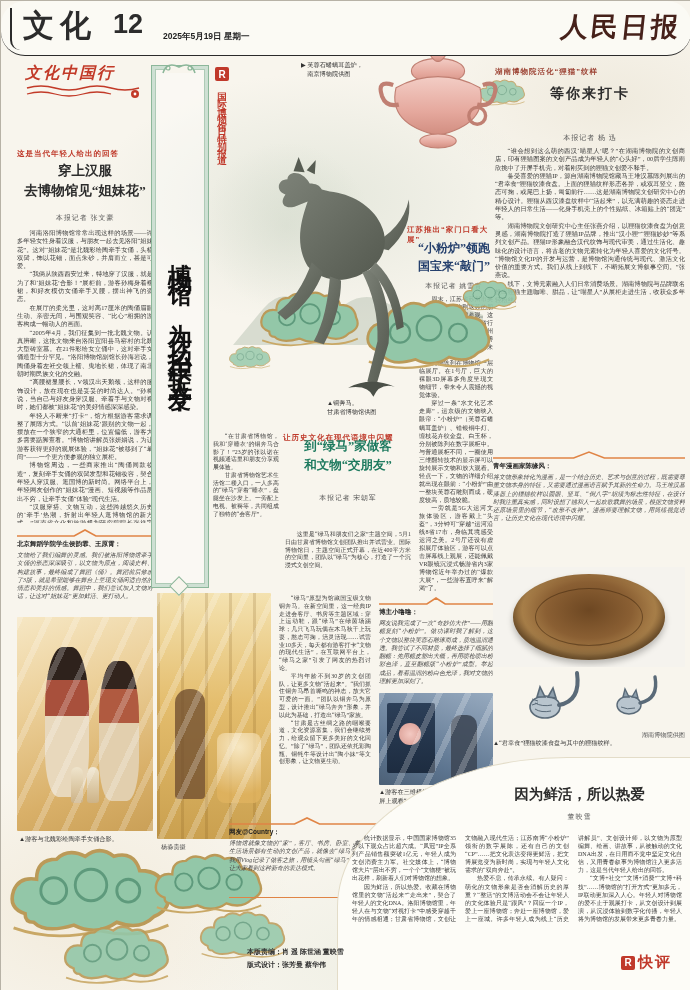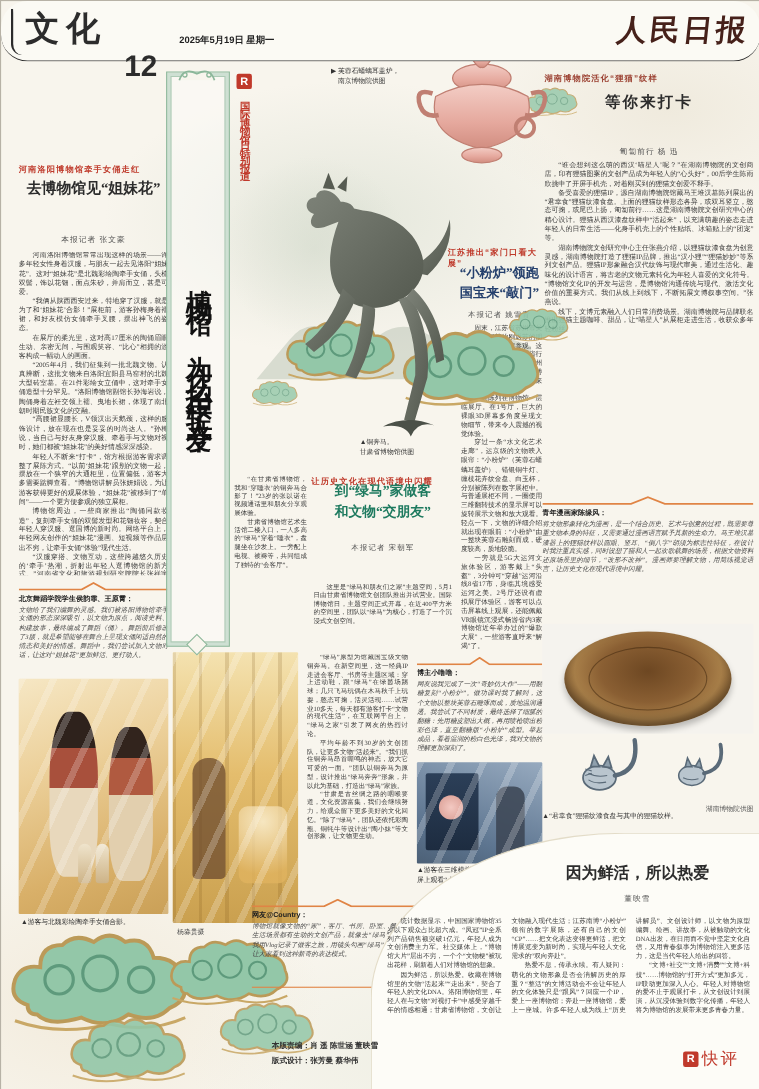--- a/index.html
+++ b/index.html
@@ -10,21 +10,21 @@
       radial-gradient(ellipse 300px 200px at 12% 92%, rgba(228,211,178,.30), rgba(228,211,178,0) 70%),
       radial-gradient(ellipse 300px 160px at 55% 97%, rgba(214,224,206,.25), rgba(214,224,206,0) 70%),
       #f8f5ed;
     border:1px solid #b7b2a6; box-shadow:0 0 6px rgba(0,0,0,.2);
     font-family:"Liberation Serif","DejaVu Serif",serif; color:#2c2c2c;}
   .abs{position:absolute;}
   
   .hdr{left:0;top:0;width:690px;height:54px;background:#fbfaf4;border-bottom:1.5px solid #2b2b2b;z-index:6;border-radius:24px;}
   .hdr-bracket{left:9px;top:7px;width:26px;height:42px;border-left:2px solid #2b2b2b;border-bottom-left-radius:10px;}
   .sec{left:22px;top:4px;font-family:"Liberation Sans","DejaVu Sans",sans-serif;font-weight:900;font-size:31px;letter-spacing:6px;}
-  .pno{left:112px;top:8px;font-family:"Liberation Sans","DejaVu Sans",sans-serif;font-weight:600;font-size:27px;margin-top:36px;}
+  .pno{left:112px;top:8px;font-family:"Liberation Sans","DejaVu Sans",sans-serif;font-weight:600;font-size:27px;}
   .date{left:162px;top:30px;font-family:"Liberation Sans","DejaVu Sans",sans-serif;font-weight:700;font-size:8.5px;color:#222;}
   .masthead{right:10px;top:8px;font-size:27px;font-weight:900;letter-spacing:3px;color:#46211a;transform:skewX(-6deg);}
   
   .k{font-family:"Liberation Sans","DejaVu Sans",sans-serif;font-weight:700;font-size:7.5px;color:#bf3a2b;text-align:left;letter-spacing:1px;}
   .hl{font-weight:900;text-align:center;line-height:1.5;}
   .by{font-size:7px;color:#555;text-align:center;letter-spacing:1px;}
   .bt{font-size:6.3px;line-height:1.32;color:#3a3a3a;overflow:hidden;}
   .bt p{margin:0;text-indent:2em;text-align:justify;}
   .cap{font-size:6.2px;line-height:1.4;color:#333;}
   .credit{font-size:6.2px;color:#555;}
@@ -50,21 +50,21 @@
   .plate-panel{background:#f5f3ee;display:flex;align-items:center;justify-content:center;}
   .plate{width:152px;height:86px;border-radius:50%;
     background:radial-gradient(ellipse at 50% 42%,#6d4722 0%,#8a5f33 40%,#a87f49 62%,#8a6234 76%,#66451f 92%,#59391a 100%);
     box-shadow:inset 0 -6px 10px rgba(0,0,0,.35), 0 4px 6px rgba(0,0,0,.25);position:relative;}
   .plate::after{content:"";position:absolute;inset:14px 22px;border:1px solid rgba(60,35,12,.5);border-radius:50%;}
   
   .kp{left:336px;top:756px;width:354px;height:234px;background:#fdfcf7;border-top:1px solid #e3dcc8;border-left:1px solid #e3dcc8;border-top-left-radius:230px 150px;z-index:2;}
   .kp-body{column-count:3;column-gap:9px;font-size:6px;line-height:1.35;color:#3a3a3a;}
   .kp-body p{margin:0;text-indent:2em;text-align:justify;}
   .kp-logo{display:flex;align-items:center;gap:3px;background:#fdfcf7;padding:2px;}
-  .kp-logo-text{font-family:"Liberation Sans","DejaVu Sans",sans-serif;font-weight:400;font-size:15px;color:#c0392b;letter-spacing:2px;}
+  .kp-logo-text{font-family:"Liberation Sans","DejaVu Sans",sans-serif;font-weight:700;font-size:15px;color:#c0392b;letter-spacing:2px;}
   
   .cct{font-weight:900;font-style:italic;font-size:16px;color:#c23a28;letter-spacing:2px;}
   .credits{font-family:"Liberation Sans","DejaVu Sans",sans-serif;font-weight:700;font-size:7px;color:#333;line-height:1.9;z-index:5;}
   .wash{border-radius:50%;}
 </style>
 </head>
 <body>
 
 <div class="page">
 
@@ -116,23 +116,33 @@
   <svg class="abs" style="left:56px;top:922px;width:120px;height:66px;z-index:1;opacity:.9">
       <use href="#cloud"></use>
     </svg>
   <svg class="abs" style="left:150px;top:848px;width:116px;height:72px;z-index:1">
       <use href="#cloud"></use>
     </svg>
   <svg class="abs" style="left:196px;top:906px;width:92px;height:58px;z-index:1;opacity:.85">
       <use href="#cloud"></use>
     </svg>
 
-
-  <div class="abs k" style="left:16px;top:148px;width:136px">河南洛阳博物馆牵手女俑走红</div>
+  <div class="abs" style="left:24px;top:62px;width:120px;z-index:2">
+    <div class="cct">文化中国行</div>
+    <svg width="118" height="16" viewBox="0 0 118 16">
+      <path d="M2 4 Q16 0 30 4 T58 4 T86 4 T114 4" fill="none" stroke="#c23a28" stroke-width="1.6"></path>
+      <path d="M2 10 Q16 6 30 10 T58 10 T86 10" fill="none" stroke="#c23a28" stroke-width="1.3"></path>
+      <circle cx="110" cy="10" r="4" fill="#c23a28"></circle>
+        <circle cx="110" cy="10" r="1.4" fill="#fff"></circle>
+    </svg>
+  </div>
+
+  <div class="abs k" style="left:16px;top:148px;width:136px">这是当代年轻人给出的回答</div>
   <div class="abs hl" style="left:16px;top:160px;width:136px;font-size:13.5px">
+    <div>穿上汉服</div>
     <div>去博物馆见“姐妹花”</div>
   </div>
   <div class="abs by" style="left:16px;top:212px;width:136px">本报记者 张文豪</div>
   <div class="abs bt" style="left:16px;top:228px;width:136px;height:294px">
       <p>河南洛阳博物馆常常出现这样的场景——许多年轻女性身着汉服，与朋友一起去见洛阳“姐妹花”。这对“姐妹花”是北魏彩绘陶牵手女俑，头梳双髻，饰以花钿，面点朱砂，并肩而立，甚是可爱。</p>
       <p>“我俩从陕西西安过来，特地穿了汉服，就是为了和‘姐妹花’合影！”展柜前，游客孙梅身着襦裙，和好友模仿女俑牵手叉腰，摆出神飞的姿态。</p>
       <p>在展厅的柔光里，这对高17厘米的陶俑眉眼生动、亲密无间，与围观笑容、“比心”相拥的游客构成一幅动人的画面。</p>
       <p>“2005年4月，我们征集到一批北魏文物。认真辨断，这批文物来自洛阳宜阳县马窑村的北魏大型砖室墓。在21件彩绘女立俑中，这对牵手女俑造型十分罕见。”洛阳博物馆副馆长孙海岩说，陶俑身着左衽交领上襦、曳地长裙，体现了南北朝时期民族文化的交融。</p>
       <p>“高腰裙显腰长，V领汉出天鹅颈，这样的服饰设计，放在现在也是妥妥的时尚达人。”孙梅说，当自己与好友身穿汉服、牵着手与文物对视时，她们都被“姐妹花”的美好情感深深感染。</p>
       <p>年轻人不断来“打卡”，馆方根据游客需求调整了展陈方式。“以前‘姐妹花’跟别的文物一起，摆放在一个狭窄的大通柜里，位置偏低，游客大多需要踮脚查看。”博物馆讲解员张妍娟说，为让游客获得更好的观展体验，“姐妹花”被移到了“单间”——一个更方便参观的独立展柜。</p>
@@ -289,21 +299,21 @@
 
   <div class="abs credits" style="left:246px;top:944px;width:180px">
     <div>本版责编：肖 遥  陈世涵  董映雪</div>
     <div>版式设计：张芳曼  蔡华伟</div>
   </div>
 
   <div class="abs k" style="left:494px;top:66px;width:190px;color:#9c4233">湖南博物院活化“狸猫”纹样</div>
   <div class="abs hl" style="left:494px;top:82px;width:190px;font-size:14px;letter-spacing:2px">
     <div>等你来打卡</div>
   </div>
-  <div class="abs by" style="left:494px;top:132px;width:190px">匍匐前行 杨 迅</div>
+  <div class="abs by" style="left:494px;top:132px;width:190px">本报记者 杨 迅</div>
   <div class="abs bt" style="left:494px;top:146px;width:190px;height:298px">
       <p>“谁会想到这么萌的西汉‘喵星人’呢？”在湖南博物院的文创商店，印有狸猫图案的文创产品成为年轻人的“心头好”，00后学生陈雨欣挑中了开屏手机壳，对着刚买到的狸猫文创爱不释手。</p>
       <p>备受喜爱的狸猫IP，源自湖南博物院馆藏马王堆汉墓陈列展出的“君幸食”狸猫纹漆食盘。上面的狸猫纹样形态各异，或双耳竖立，憨态可掬，或尾巴上扬，匍匐前行……这是湖南博物院文创研究中心的精心设计。狸猫从西汉漆盘纹样中“活起来”，以充满萌趣的姿态走进年轻人的日常生活——化身手机壳上的个性贴纸、冰箱贴上的“团宠”等。</p>
       <p>湖南博物院文创研究中心主任张燕介绍，以狸猫纹漆食盘为创意灵感，湖南博物院打造了狸猫IP品牌，推出“汉小狸”“狸猫妙妙”等系列文创产品。狸猫IP形象融合汉代纹饰与现代审美，通过生活化、趣味化的设计语言，将古老的文物元素转化为年轻人喜爱的文化符号。“博物馆文化IP的开发与运营，是博物馆沟通传统与现代、激活文化价值的重要方式。我们从线上到线下，不断拓展文博叙事空间。”张燕说。</p>
       <p>线下，文博元素融入人们日常消费场景。湖南博物院与品牌联名推出狸猫主题咖啡、甜品，让“喵星人”从展柜走进生活，收获众多年轻粉丝。</p>
     </div>
 
   <div class="abs" style="left:492px;top:450px;width:192px;z-index:2">
     <div class="rule-n">
         <svg width="192" height="8">

